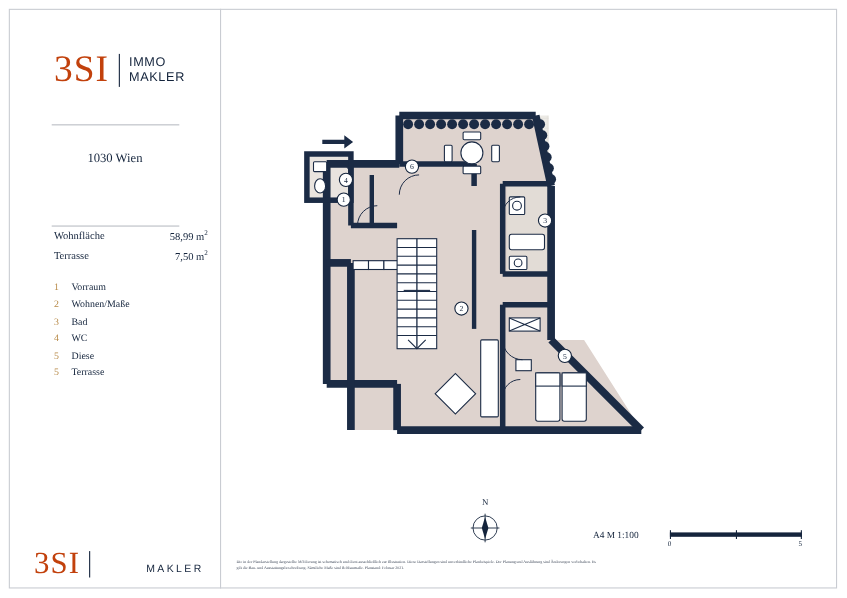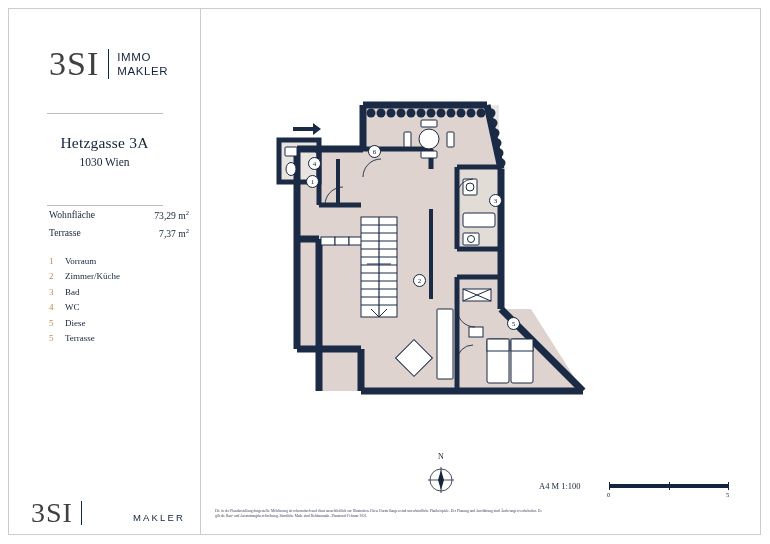--- a/index.html
+++ b/index.html
@@ -45,21 +45,21 @@
   .logo-top {
     position: absolute;
     left: 40px; top: 38px;
     display: flex;
     align-items: center;
   }
   .logo-3si {
     font-family: "Liberation Serif", serif;
     font-size: 34px;
     letter-spacing: 1px;
-    color: #404040;
+    color: #c2410c;
     line-height: 1;
     font-weight: 400;
     text-align: right;
   }
   .logo-bar {
     width: 1px;
     height: 30px;
     background: #14243c;
     margin: 0 8px 0 9px;
   }
@@ -254,46 +254,45 @@
       <div class="logo-bar"></div>
       <div class="logo-immo">
         <div>IMMO</div>
         <div>MAKLER</div>
       </div>
     </div>
 
     <div class="hr-thin hr-1"></div>
 
     <div class="addr">
-      <div class="addr-street">Hetzgasse 3A</div>
       <div class="addr-city">1030 Wien</div>
     </div>
 
 
     <div class="hr-thin hr-2"></div>
 
     <div class="areas">
       <div class="area-row">
         <span class="area-label">Wohnfläche</span>
-        <span class="area-val"><span>73,29 m</span><sup>2</sup></span>
+        <span class="area-val"><span>58,99 m</span><sup>2</sup></span>
       </div>
       <div class="area-row">
         <span class="area-label">Terrasse</span>
-        <span class="area-val"><span>7,37 m</span><sup>2</sup></span>
+        <span class="area-val"><span>7,50 m</span><sup>2</sup></span>
       </div>
     </div>
 
     <div class="legend">
       <div class="legend-row">
         <span class="legend-num">1</span>
         <span class="legend-name">Vorraum</span>
       </div>
       <div class="legend-row">
         <span class="legend-num">2</span>
-        <span class="legend-name">Zimmer/Küche</span>
+        <span class="legend-name">Wohnen/Maße</span>
       </div>
       <div class="legend-row">
         <span class="legend-num">3</span>
         <span class="legend-name">Bad</span>
       </div>
       <div class="legend-row">
         <span class="legend-num">4</span>
         <span class="legend-name">WC</span>
       </div>
       <div class="legend-row">

